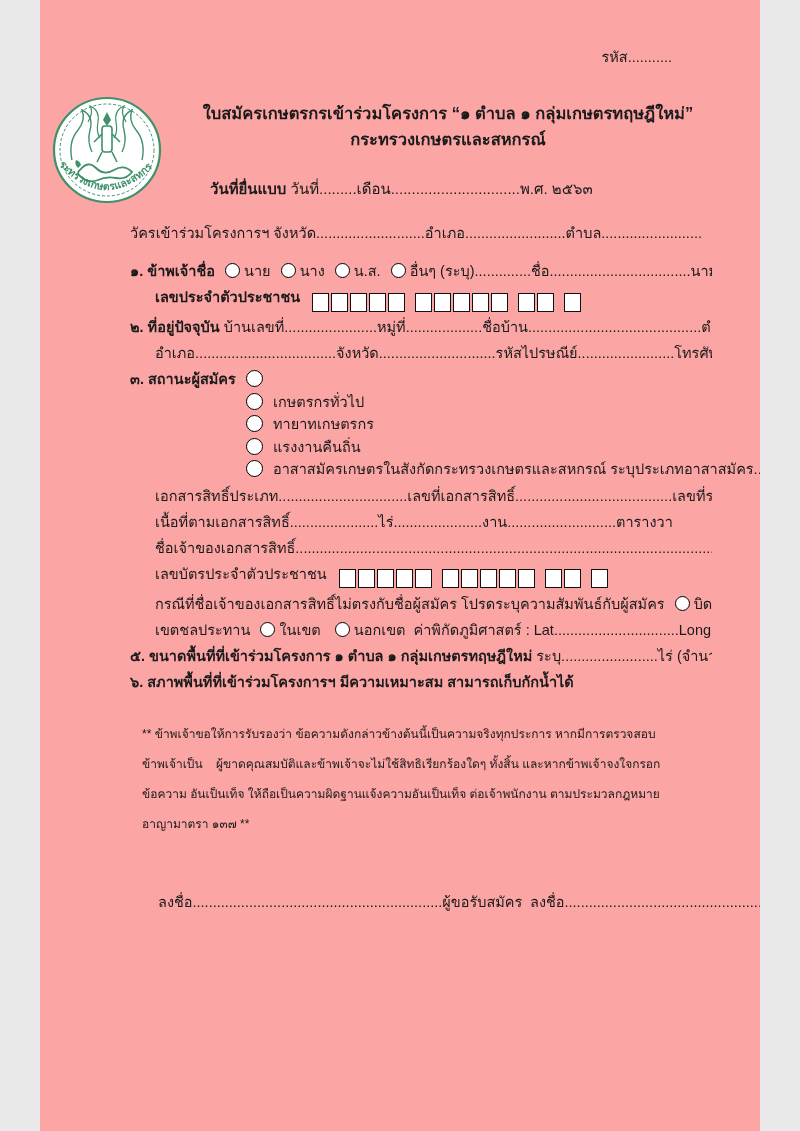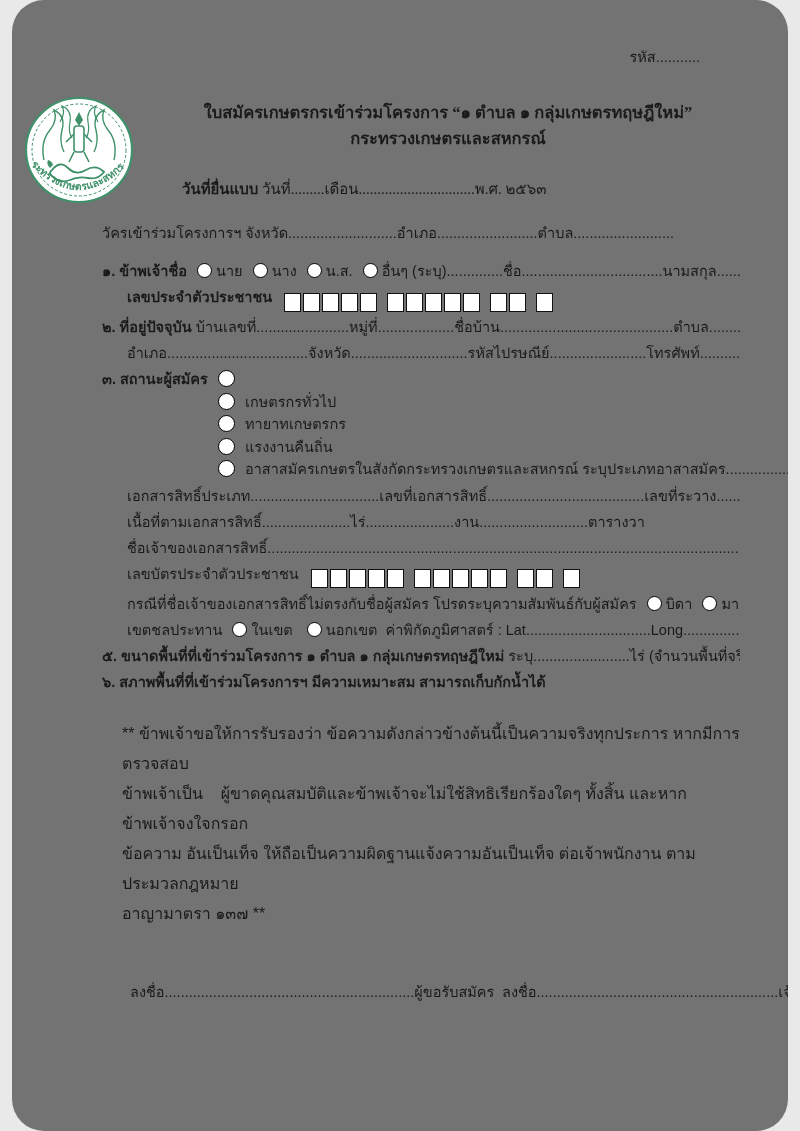--- a/index.html
+++ b/index.html
@@ -1,38 +1,37 @@
 <!DOCTYPE html>
 <html><head>
 <meta charset="utf-8">
 <style>
   html,body{margin:0;padding:0;background:#e9e9e9;}
   .page{
     position:relative;
-    width:776px;height:1131px;
+    width:720px;height:1131px;
     margin:0 auto;
-    background:#737373;
+    background:#fca5a5;
     font-family:"Liberation Sans","DejaVu Sans",sans-serif;
     color:#1a1a1a;
     font-size:14.5px;
     line-height:22px;
     overflow:hidden;
-    border-radius:32px;
   }
   .content{padding:0 48px 0 90px;}
   .b{font-weight:bold;}
   .nowrap{white-space:nowrap;overflow:hidden;}
   .code-line{
     padding:46px 88px 0 0;
     text-align:right;
     font-size:14.5px;
   }
   .header{display:flex;gap:12px;margin:26px 0 0 10px;}
   .logo-wrap{width:114px;flex:0 0 114px;}
-  .header-text{flex:1;padding-right:40px;font-family:Liberation Serif, serif;}
+  .header-text{flex:1;padding-right:40px;}
   .title1{font-weight:bold;font-size:16.5px;text-align:center;line-height:26px;margin-top:6px;}
   .title2{font-weight:bold;font-size:16.5px;text-align:center;line-height:26px;}
   .date-row{margin-top:26px;padding-left:34px;font-size:15px;}
   .apply-row{margin:2px 0 0 0;}
   .form-line{margin-top:4px;}
   .sec1{margin-top:16px;}
   .indent{margin-left:25px;}
   .radio{
     display:inline-block;width:13px;height:13px;
     border:1.6px solid #000;border-radius:50%;
@@ -47,21 +46,21 @@
     border:1.6px solid #111;background:#fff;
     margin-right:2px;vertical-align:middle;
   }
   .s3{display:flex;margin-top:4px;}
   .s3-label{flex:0 0 110px;}
   .s3-opts{display:flex;flex-direction:column;}
   .s3-opt{line-height:22.5px;}
   .s3-opt .radio{margin-right:10px;}
   .s6-opts{margin:0 0 0 40px;}
   .s6-opt{display:inline-block;margin-right:62px;}
-  .declaration{margin:26px 0 0 20px;font-weight:bold;font-size:16px;}
+  .declaration{margin:26px 0 0 12px;font-weight:bold;font-size:12px;}
   .declaration div{line-height:30px;white-space:pre-wrap;font-weight:500;}
   .sig-area{display:flex;margin-top:52px;}
   .sig-col{width:330px;}
   .sig-col.left{margin-left:28px;}
   .sig-col.right{margin-left:42px;}
   .sig-row{white-space:nowrap;}
 </style>
 </head>
 <body>
 

